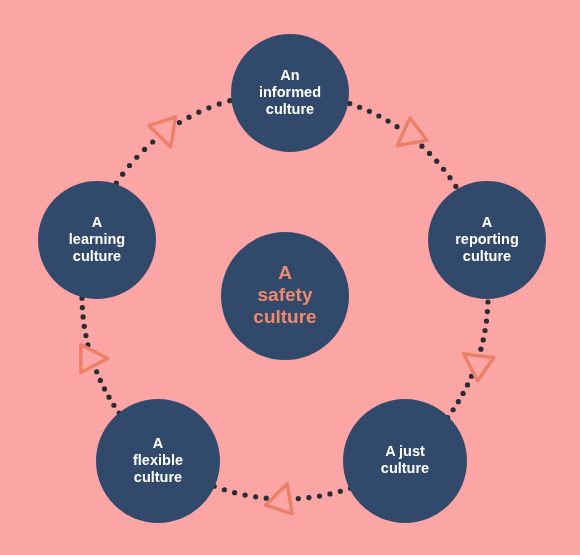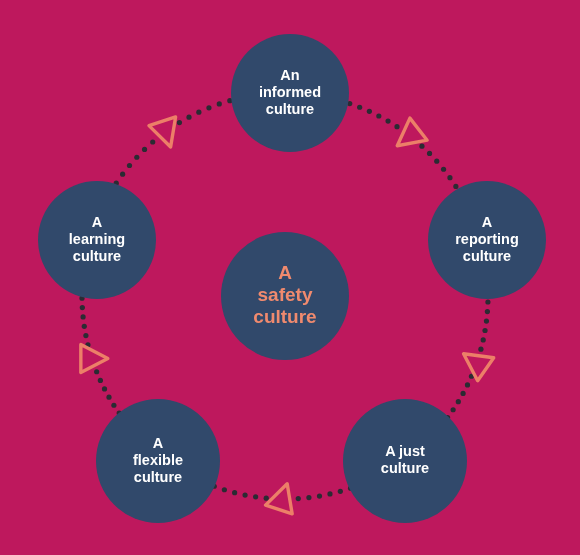--- a/index.html
+++ b/index.html
@@ -10,21 +10,21 @@
   body {
     width: 580px;
     height: 555px;
     font-family: "Liberation Sans", sans-serif;
     overflow: hidden;
   }
   #diagram-root {
     position: relative;
     width: 580px;
     height: 555px;
-    background: #be185d;
+    background: #fca5a5;
   }
   svg#culture-svg {
     display: block;
     width: 580px;
     height: 555px;
   }
   .node-circle {
     fill: #31496B;
   }
   .node-label {

